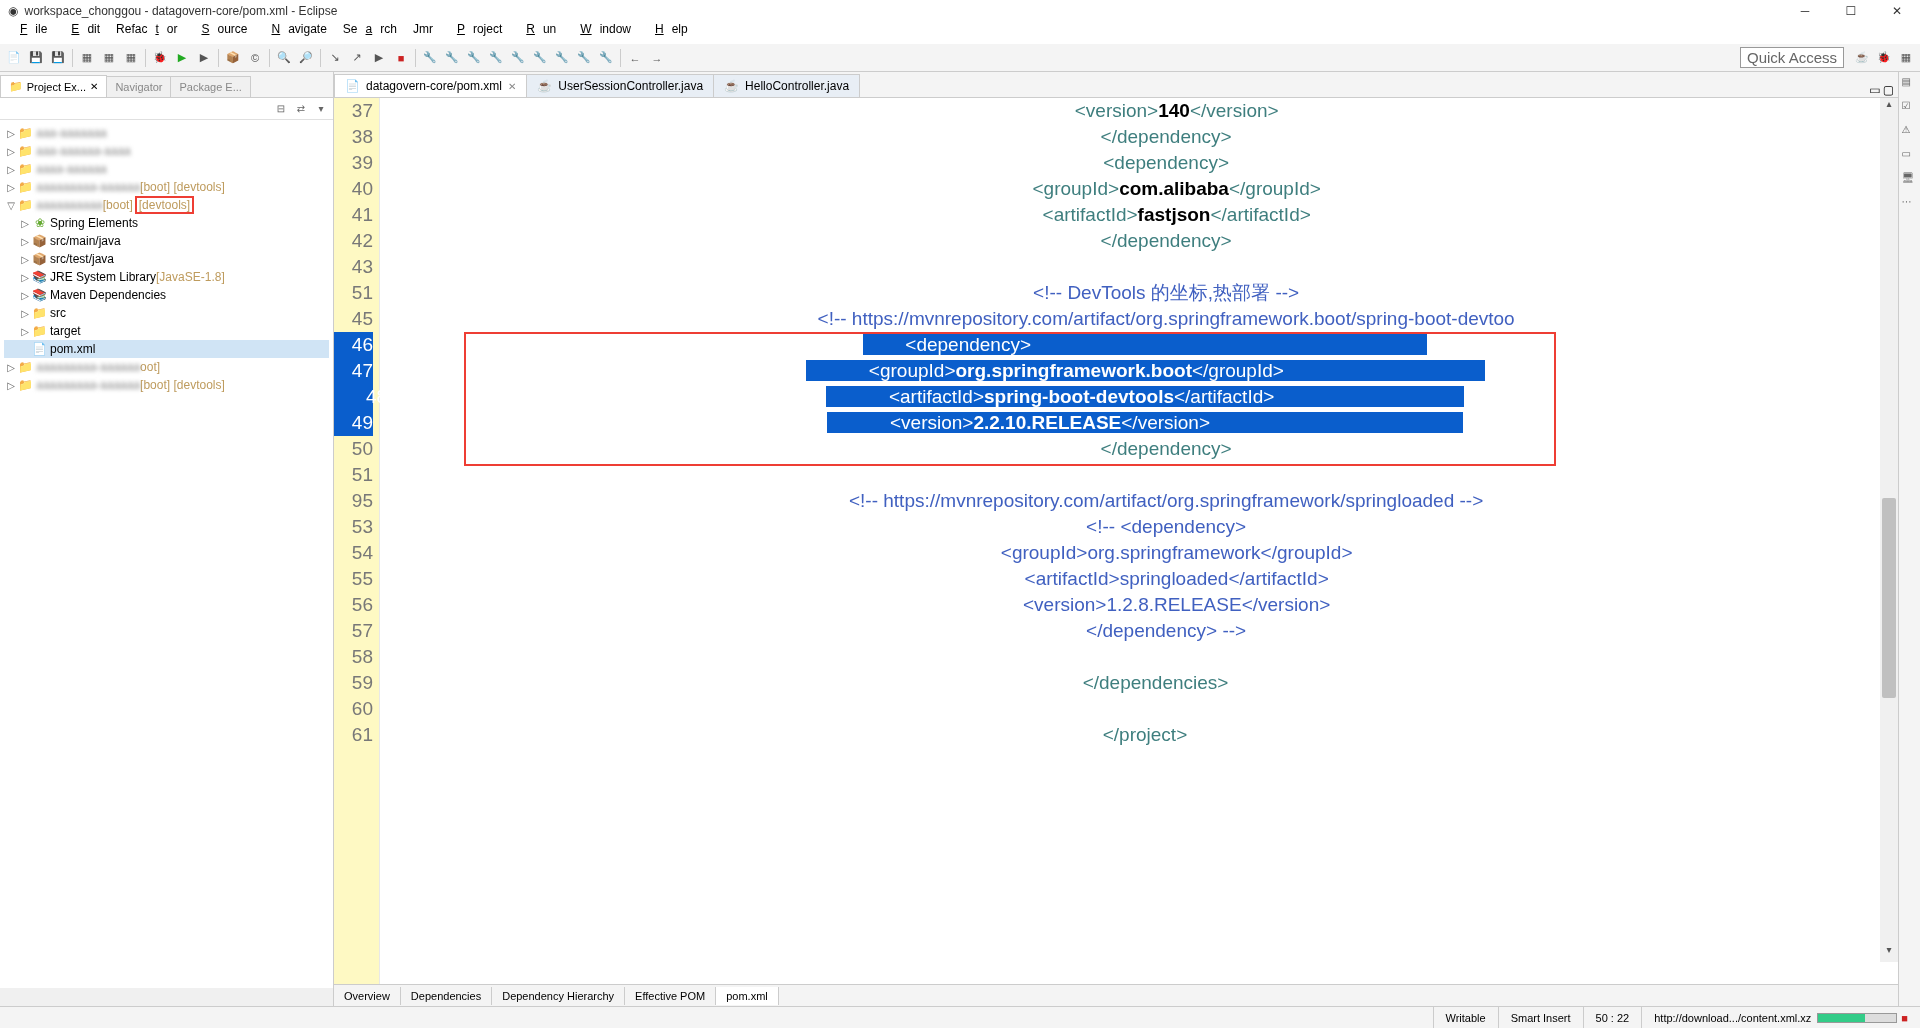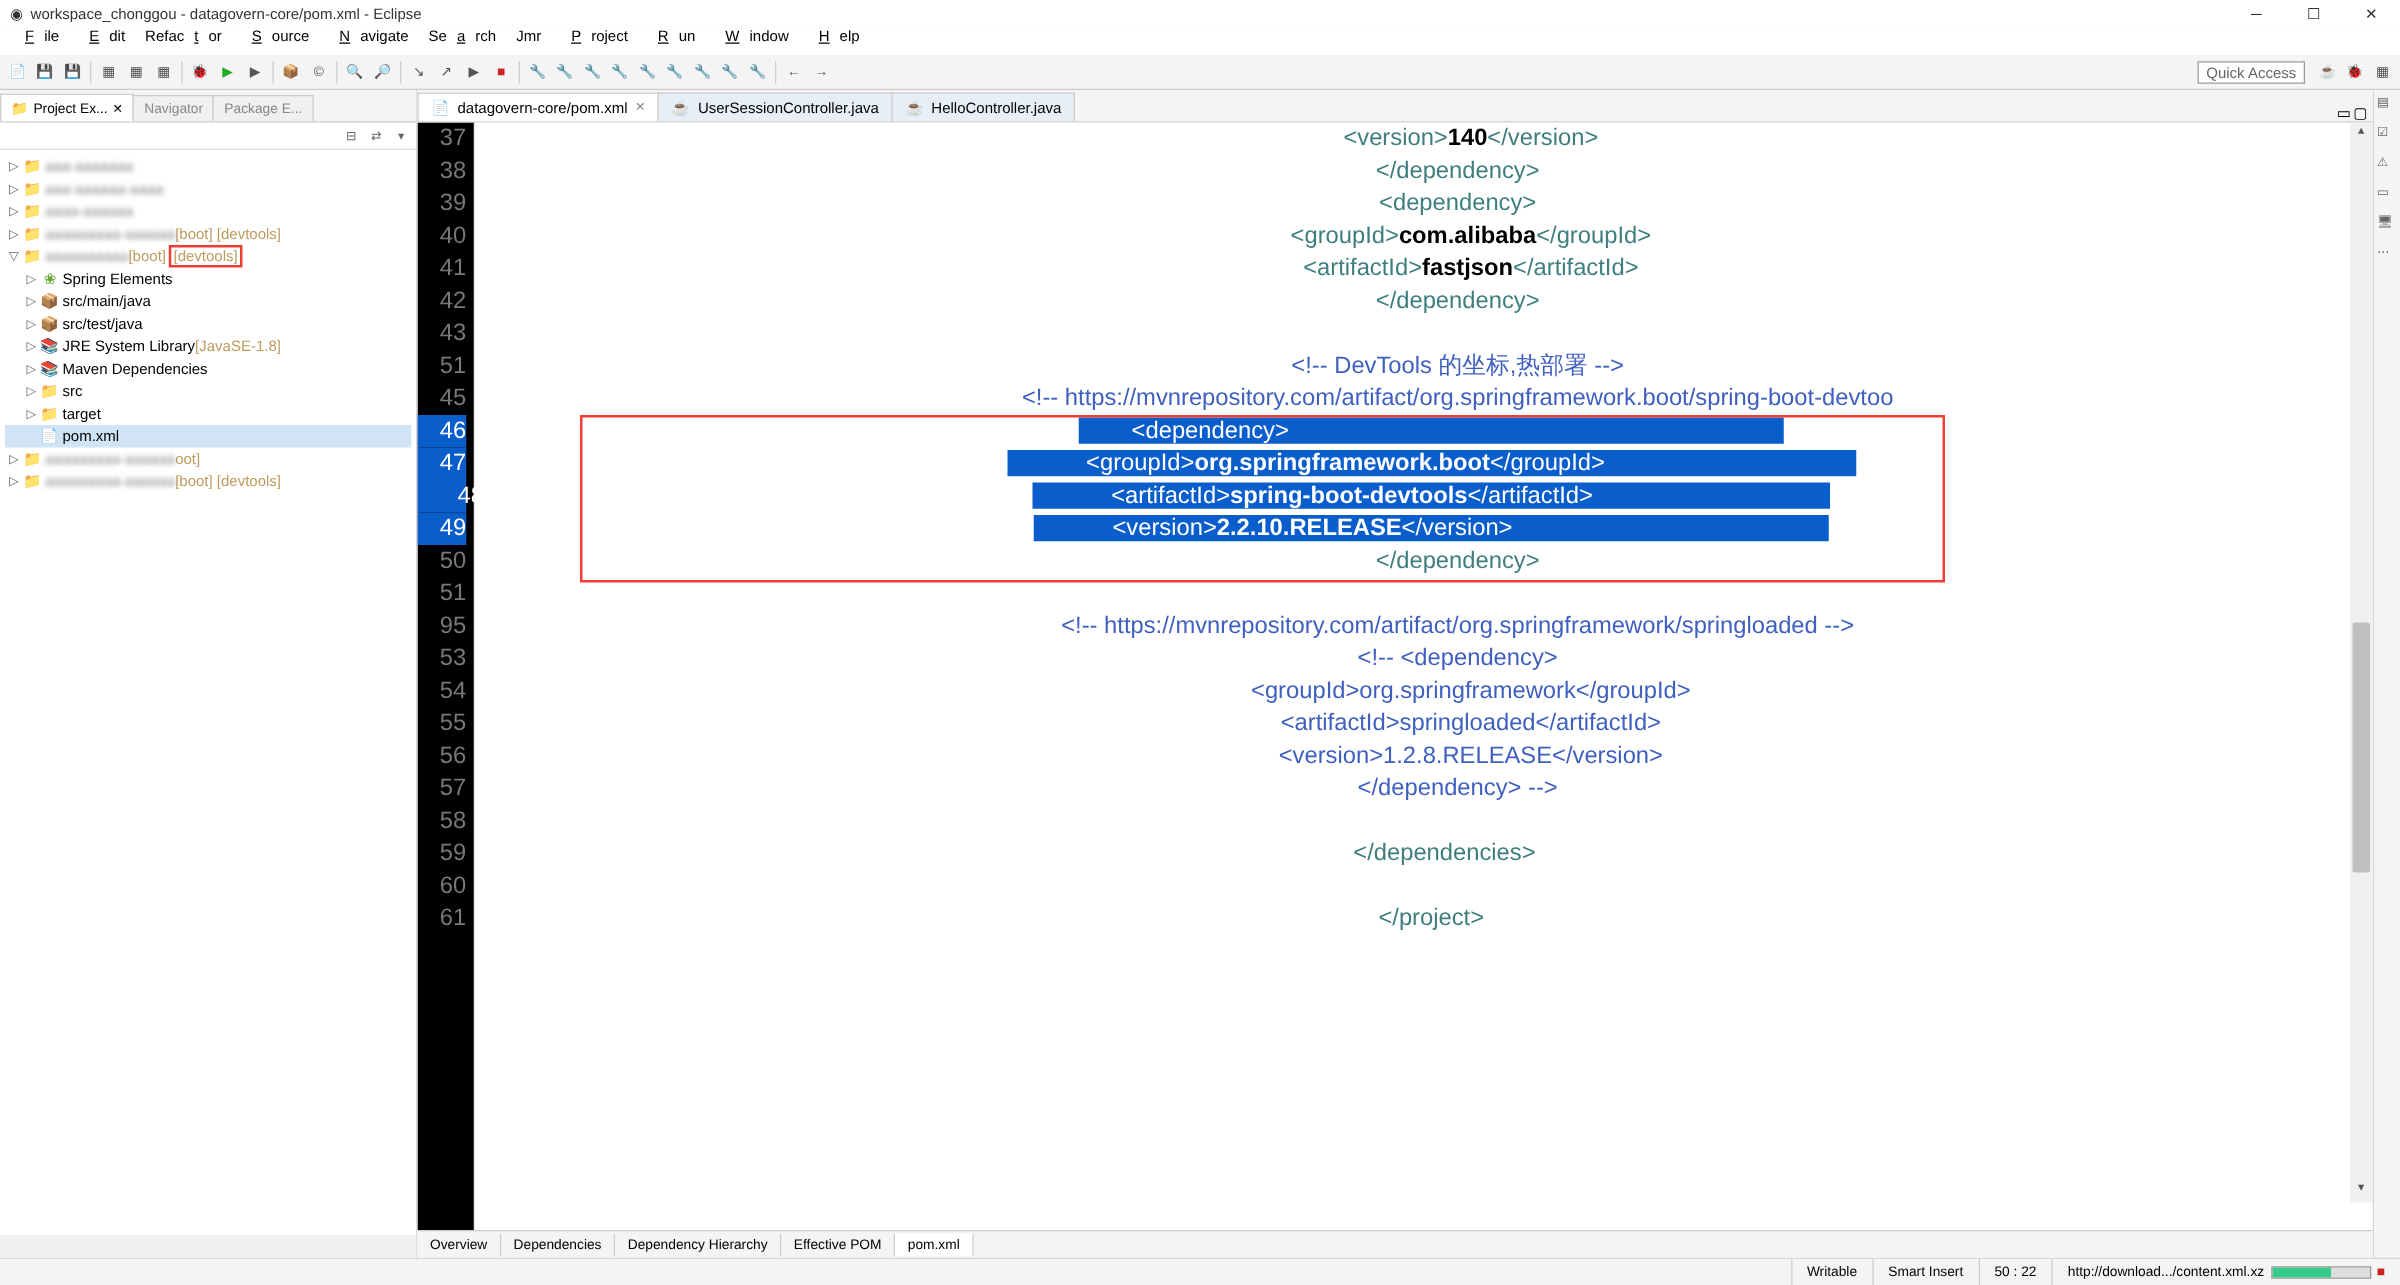--- a/index.html
+++ b/index.html
@@ -9,21 +9,21 @@
 .title-bar .win-controls { position: absolute; right: 0; top: 0; display: flex; height: 22px; }
 .title-bar .win-controls div { width: 46px; display: flex; align-items: center; justify-content: center; font-size: 12px; }
 
 .menu-bar { height: 22px; background: #fff; display: flex; align-items: flex-start; padding: 0 4px; font-size: 12px; }
 .menu-bar span { padding: 0 8px; cursor: default; }
 .menu-bar .mnemonic { text-decoration: underline; }
 
 .toolbar { height: 28px; background: #f4f4f4; border-bottom: 1px solid #ccc; display: flex; align-items: center; padding: 0 4px; gap: 2px; }
 .toolbar .tb-btn { width: 20px; height: 20px; display: inline-flex; align-items: center; justify-content: center; font-size: 11px; color: #555; }
 .toolbar .sep { width: 1px; height: 18px; background: #ccc; margin: 0 2px; }
-.toolbar .quick-access { margin-left: auto; border: 1px solid #999; padding: 1px 6px; font-size: 12px; color: #666; background: #fff; }
+.toolbar .quick-access { margin-left: auto; border: 1px solid #999; padding: 1px 6px; font-size: 15px; color: #666; background: #fff; }
 .toolbar .perspective-btns { display: flex; gap: 2px; margin-left: 6px; }
 
 .main-area { display: flex; height: calc(100% - 22px - 22px - 28px - 22px); }
 
 .left-panel { width: 334px; background: #fff; border-right: 1px solid #ccc; display: flex; flex-direction: column; }
 .view-tabs { height: 26px; display: flex; align-items: flex-end; background: #f4f4f4; border-bottom: 1px solid #ccc; }
 .view-tab { padding: 4px 8px; font-size: 11px; border: 1px solid #ccc; border-bottom: none; background: #fff; margin-right: -1px; display: flex; align-items: center; gap: 4px; }
 .view-tab.inactive { background: #f0f0f0; color: #888; }
 .view-toolbar { height: 22px; display: flex; justify-content: flex-end; align-items: center; padding: 0 4px; gap: 4px; border-bottom: 1px solid #e0e0e0; }
 .view-toolbar span { width: 16px; height: 16px; font-size: 10px; color: #666; display: inline-flex; align-items: center; justify-content: center; }
@@ -41,21 +41,21 @@
 .editor-area { flex: 1; display: flex; flex-direction: column; background: #fff; position: relative; }
 .editor-tabs { height: 26px; display: flex; align-items: flex-end; background: #f4f4f4; border-bottom: 1px solid #ccc; }
 .editor-tab { padding: 4px 10px; font-size: 12px; border: 1px solid #ccc; border-bottom: none; margin-right: -1px; display: flex; align-items: center; gap: 6px; }
 .editor-tab.active { background: #fff; font-weight: normal; }
 .editor-tab.inactive { background: #e8eef5; }
 .editor-tab .close { font-size: 10px; color: #888; }
 .editor-tabs .spacer { flex: 1; }
 .editor-tabs .ed-tb { display: flex; gap: 2px; padding: 0 4px; }
 
 .code-area { flex: 1; display: flex; font-family: Consolas, monospace; font-size: 19px; overflow: hidden; position: relative; }
-.gutter { width: 46px; background: #000000; text-align: right; padding-right: 6px; color: #787878; line-height: 26px; border-right: 1px solid #e8e8e8; }
+.gutter { width: 46px; background: #fef9c3; text-align: right; padding-right: 6px; color: #787878; line-height: 26px; border-right: 1px solid #e8e8e8; }
 .fold-col { width: 12px; background: #fff; }
 .code-lines { flex: 1; background: #fff; line-height: 26px; white-space: pre; overflow: hidden; position: relative; text-align: center; }
 .code-line { height: 26px; }
 .tag { color: #3e7e7e; }
 .txt { color: #000; font-weight: bold; }
 .cmt { color: #4060c0; }
 .sel { background: #0a5ecc; color: #fff; }
 .sel .tag, .sel .txt { color: #fff; }
 
 .highlight-box { position: absolute; border: 2px solid #ee3e34; pointer-events: none; }

